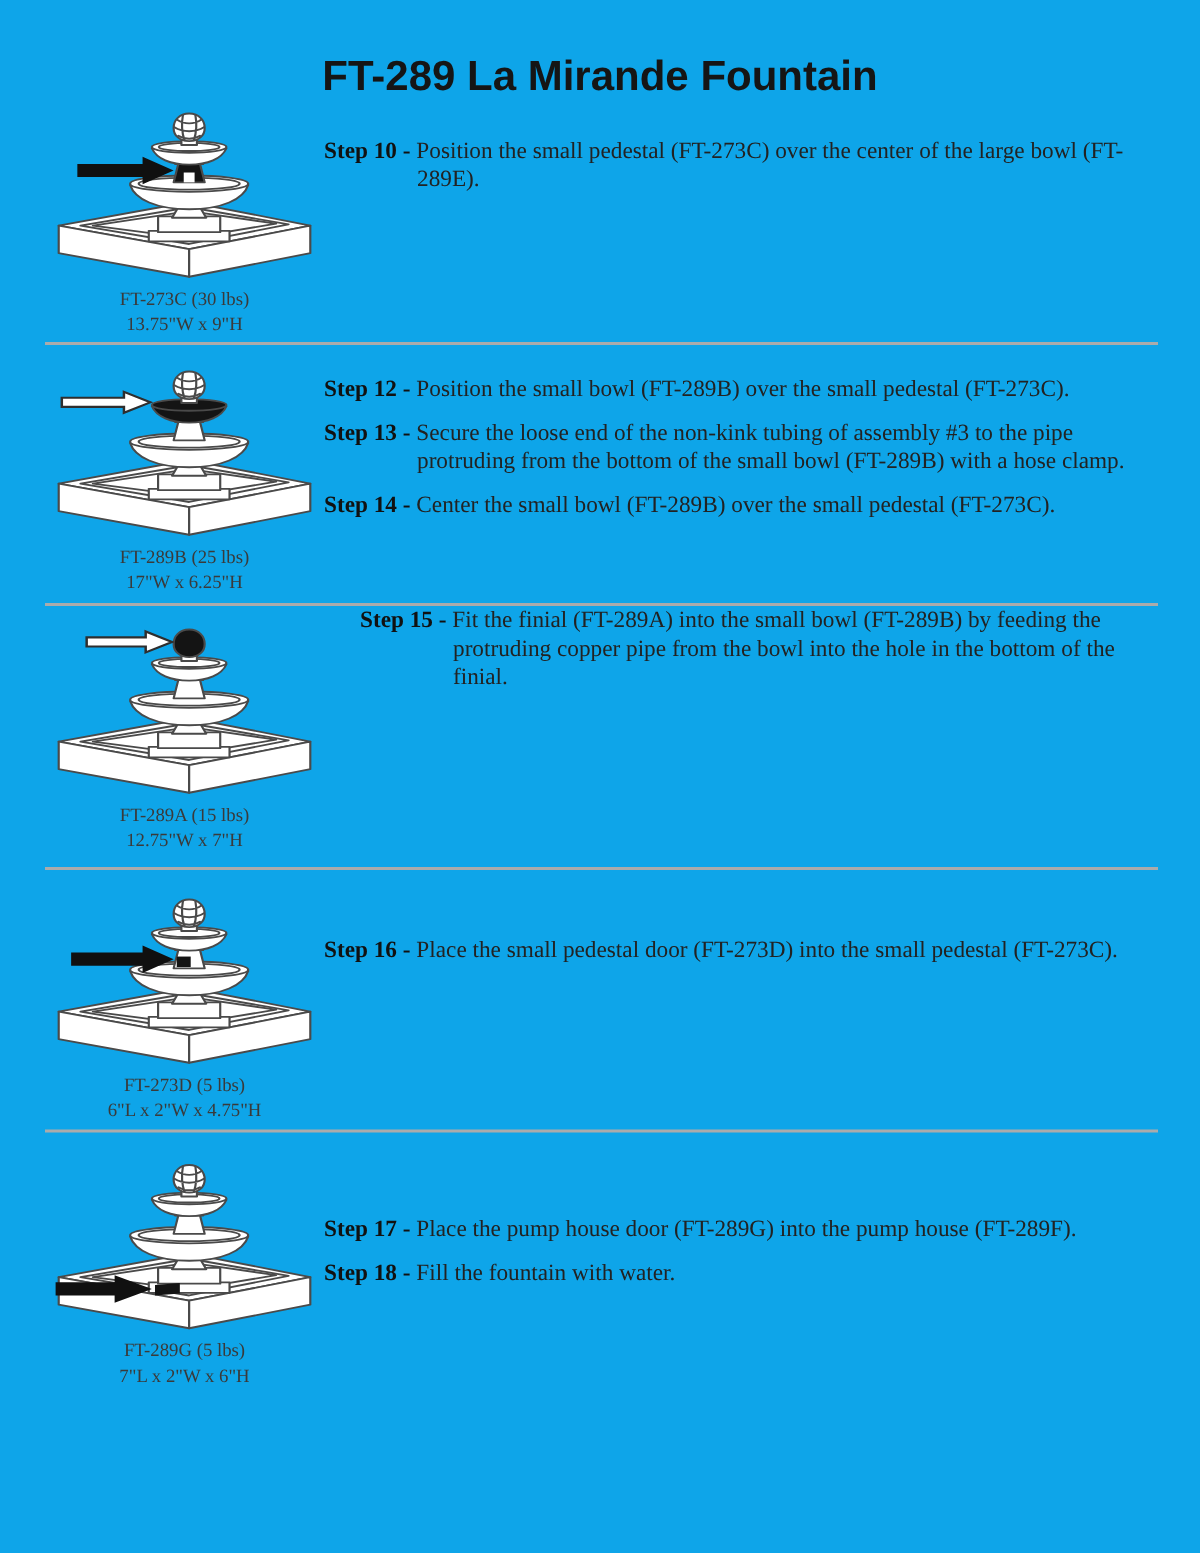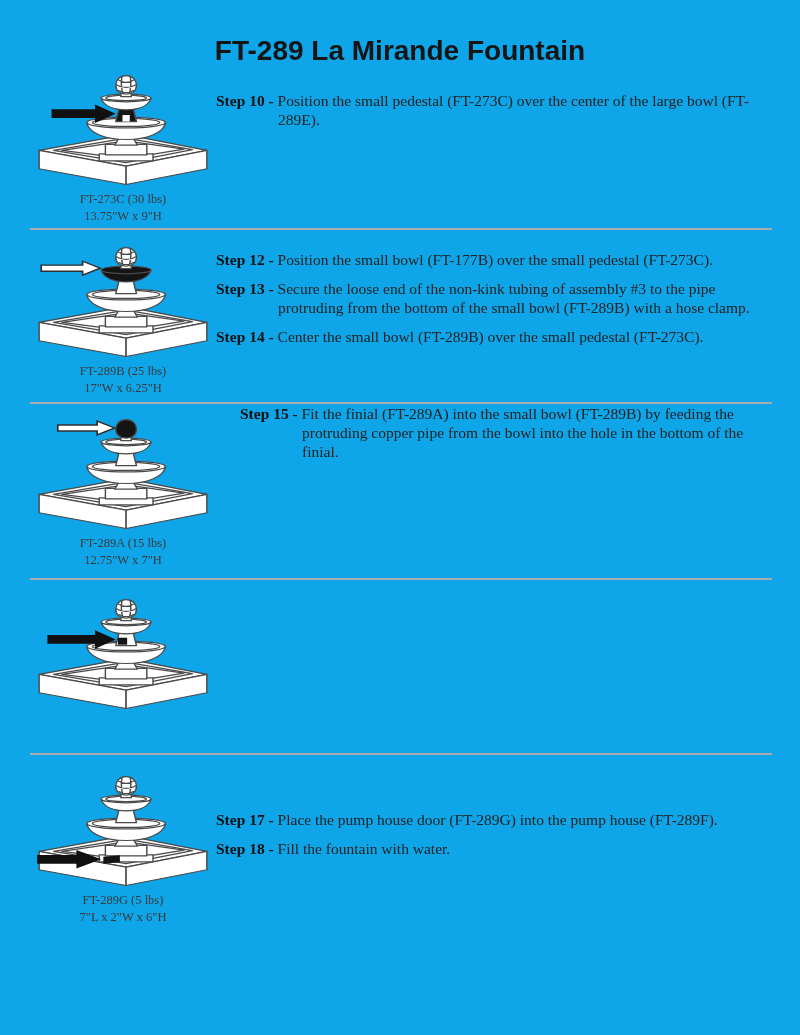--- a/index.html
+++ b/index.html
@@ -102,21 +102,21 @@
           <path class="nofill" d="M80,11 C85,15 91,15 96,11 M78.5,17 C84,21 92,21 97.5,17 M81,23.5 C85,26.5 91,26.5 95,23.5 M84,7.5 C83,14 83,20 85,27 M92,7.5 C93,14 93,20 91,27"></path>
         </g>
         <polygon class="arrow-outline" points="6,26.5 46,26.5 46,22 63,30 46,38 46,33.5 6,33.5"></polygon>
       </svg>
       <div class="caption">
         <div>FT-289B (25 lbs)</div>
         <div>17"W x 6.25"H</div>
       </div>
     </div>
     <div class="steps-col">
-      <p class="step"><b>Step 12 -</b> <span>Position the small bowl (FT-177B) over the small pedestal (FT-273C).</span></p>
+      <p class="step"><b>Step 12 -</b> <span>Position the small bowl (FT-289B) over the small pedestal (FT-273C).</span></p>
       <p class="step"><b>Step 13 -</b> <span>Secure the loose end of the non-kink tubing of assembly #3 to the pipe protruding from the bottom of the small bowl (FT-289B) with a hose clamp.</span></p>
       <p class="step"><b>Step 14 -</b> <span>Center the small bowl (FT-289B) over the small pedestal (FT-273C).</span></p>
     </div>
   </section>
 
   <section class="section s3">
     <div class="figure-col">
       <svg class="fountain-svg" viewBox="0 0 170 135" preserveAspectRatio="none">
         <g class="art">
           <polygon points="4,92 88,74 166,92 88,110"></polygon>
@@ -170,20 +170,27 @@
           <rect class="blackpart" x="80" y="50" width="9" height="8" stroke="none"></rect>
           <path d="M64,33 C67,41 76,45.5 88,45.5 C100,45.5 109,41 112,33 Z"></path>
           <ellipse cx="88" cy="32" rx="24" ry="4.4"></ellipse>
           <ellipse class="nofill" cx="88" cy="32" rx="19.5" ry="3.1"></ellipse>
           <rect x="83" y="26.5" width="10" height="4"></rect>
           <path d="M88,6.5 C81.5,6.5 78,12 78,17.5 C78,23.5 82,27.5 88,27.5 C94,27.5 98,23.5 98,17.5 C98,12 94.5,6.5 88,6.5 Z"></path>
           <path class="nofill" d="M80,11 C85,15 91,15 96,11 M78.5,17 C84,21 92,21 97.5,17 M81,23.5 C85,26.5 91,26.5 95,23.5 M84,7.5 C83,14 83,20 85,27 M92,7.5 C93,14 93,20 91,27"></path>
         </g>
         <polygon class="arrow-solid" points="12,47 58,47 58,41.5 78,52 58,62.5 58,57 12,57"></polygon>
       </svg>
+      <div class="caption">
+        <div>FT-273D (5 lbs)</div>
+        <div>6"L x 2"W x 4.75"H</div>
+      </div>
+    </div>
+    <div class="steps-col">
+      <p class="step"><b>Step 16 -</b> <span>Place the small pedestal door (FT-273D) into the small pedestal (FT-273C).</span></p>
     </div>
   </section>
 
   <section class="section s5 last">
     <div class="figure-col">
       <svg class="fountain-svg" viewBox="0 0 170 135" preserveAspectRatio="none">
         <g class="art">
           <polygon points="4,92 88,74 166,92 88,110"></polygon>
           <polygon points="4,92 88,110 88,131 4,113"></polygon>
           <polygon points="88,110 166,92 166,113 88,131"></polygon>

